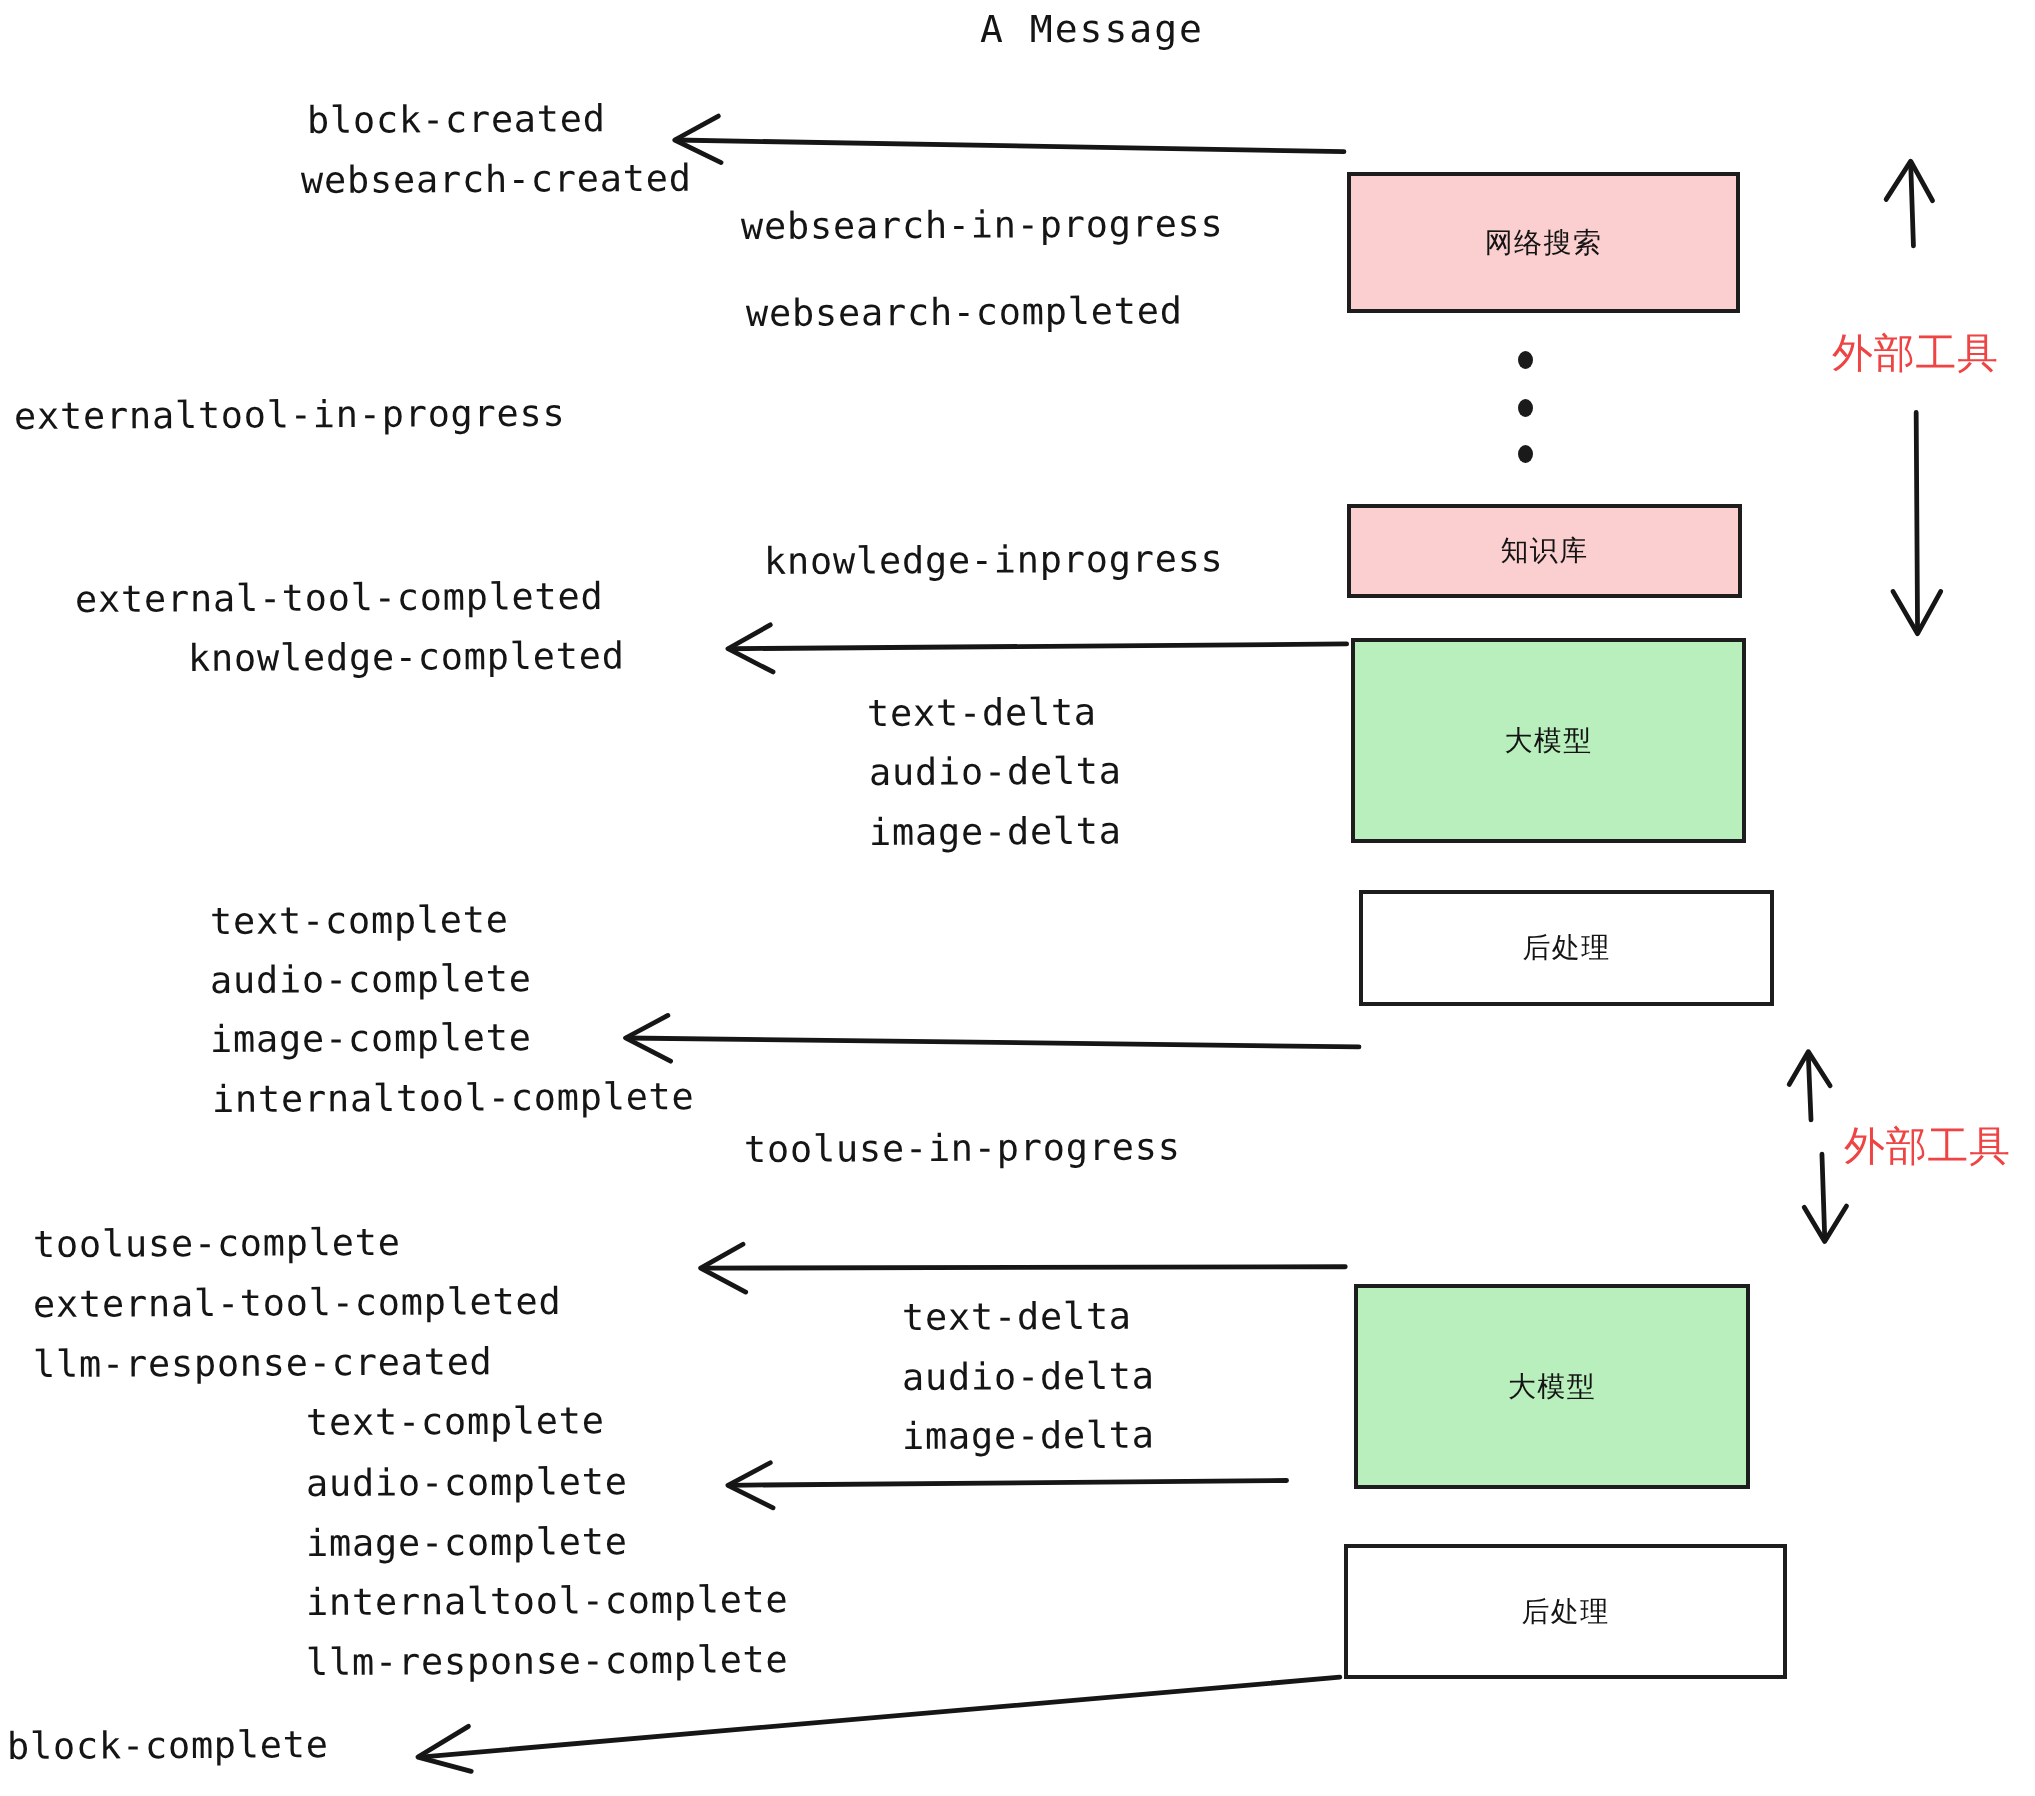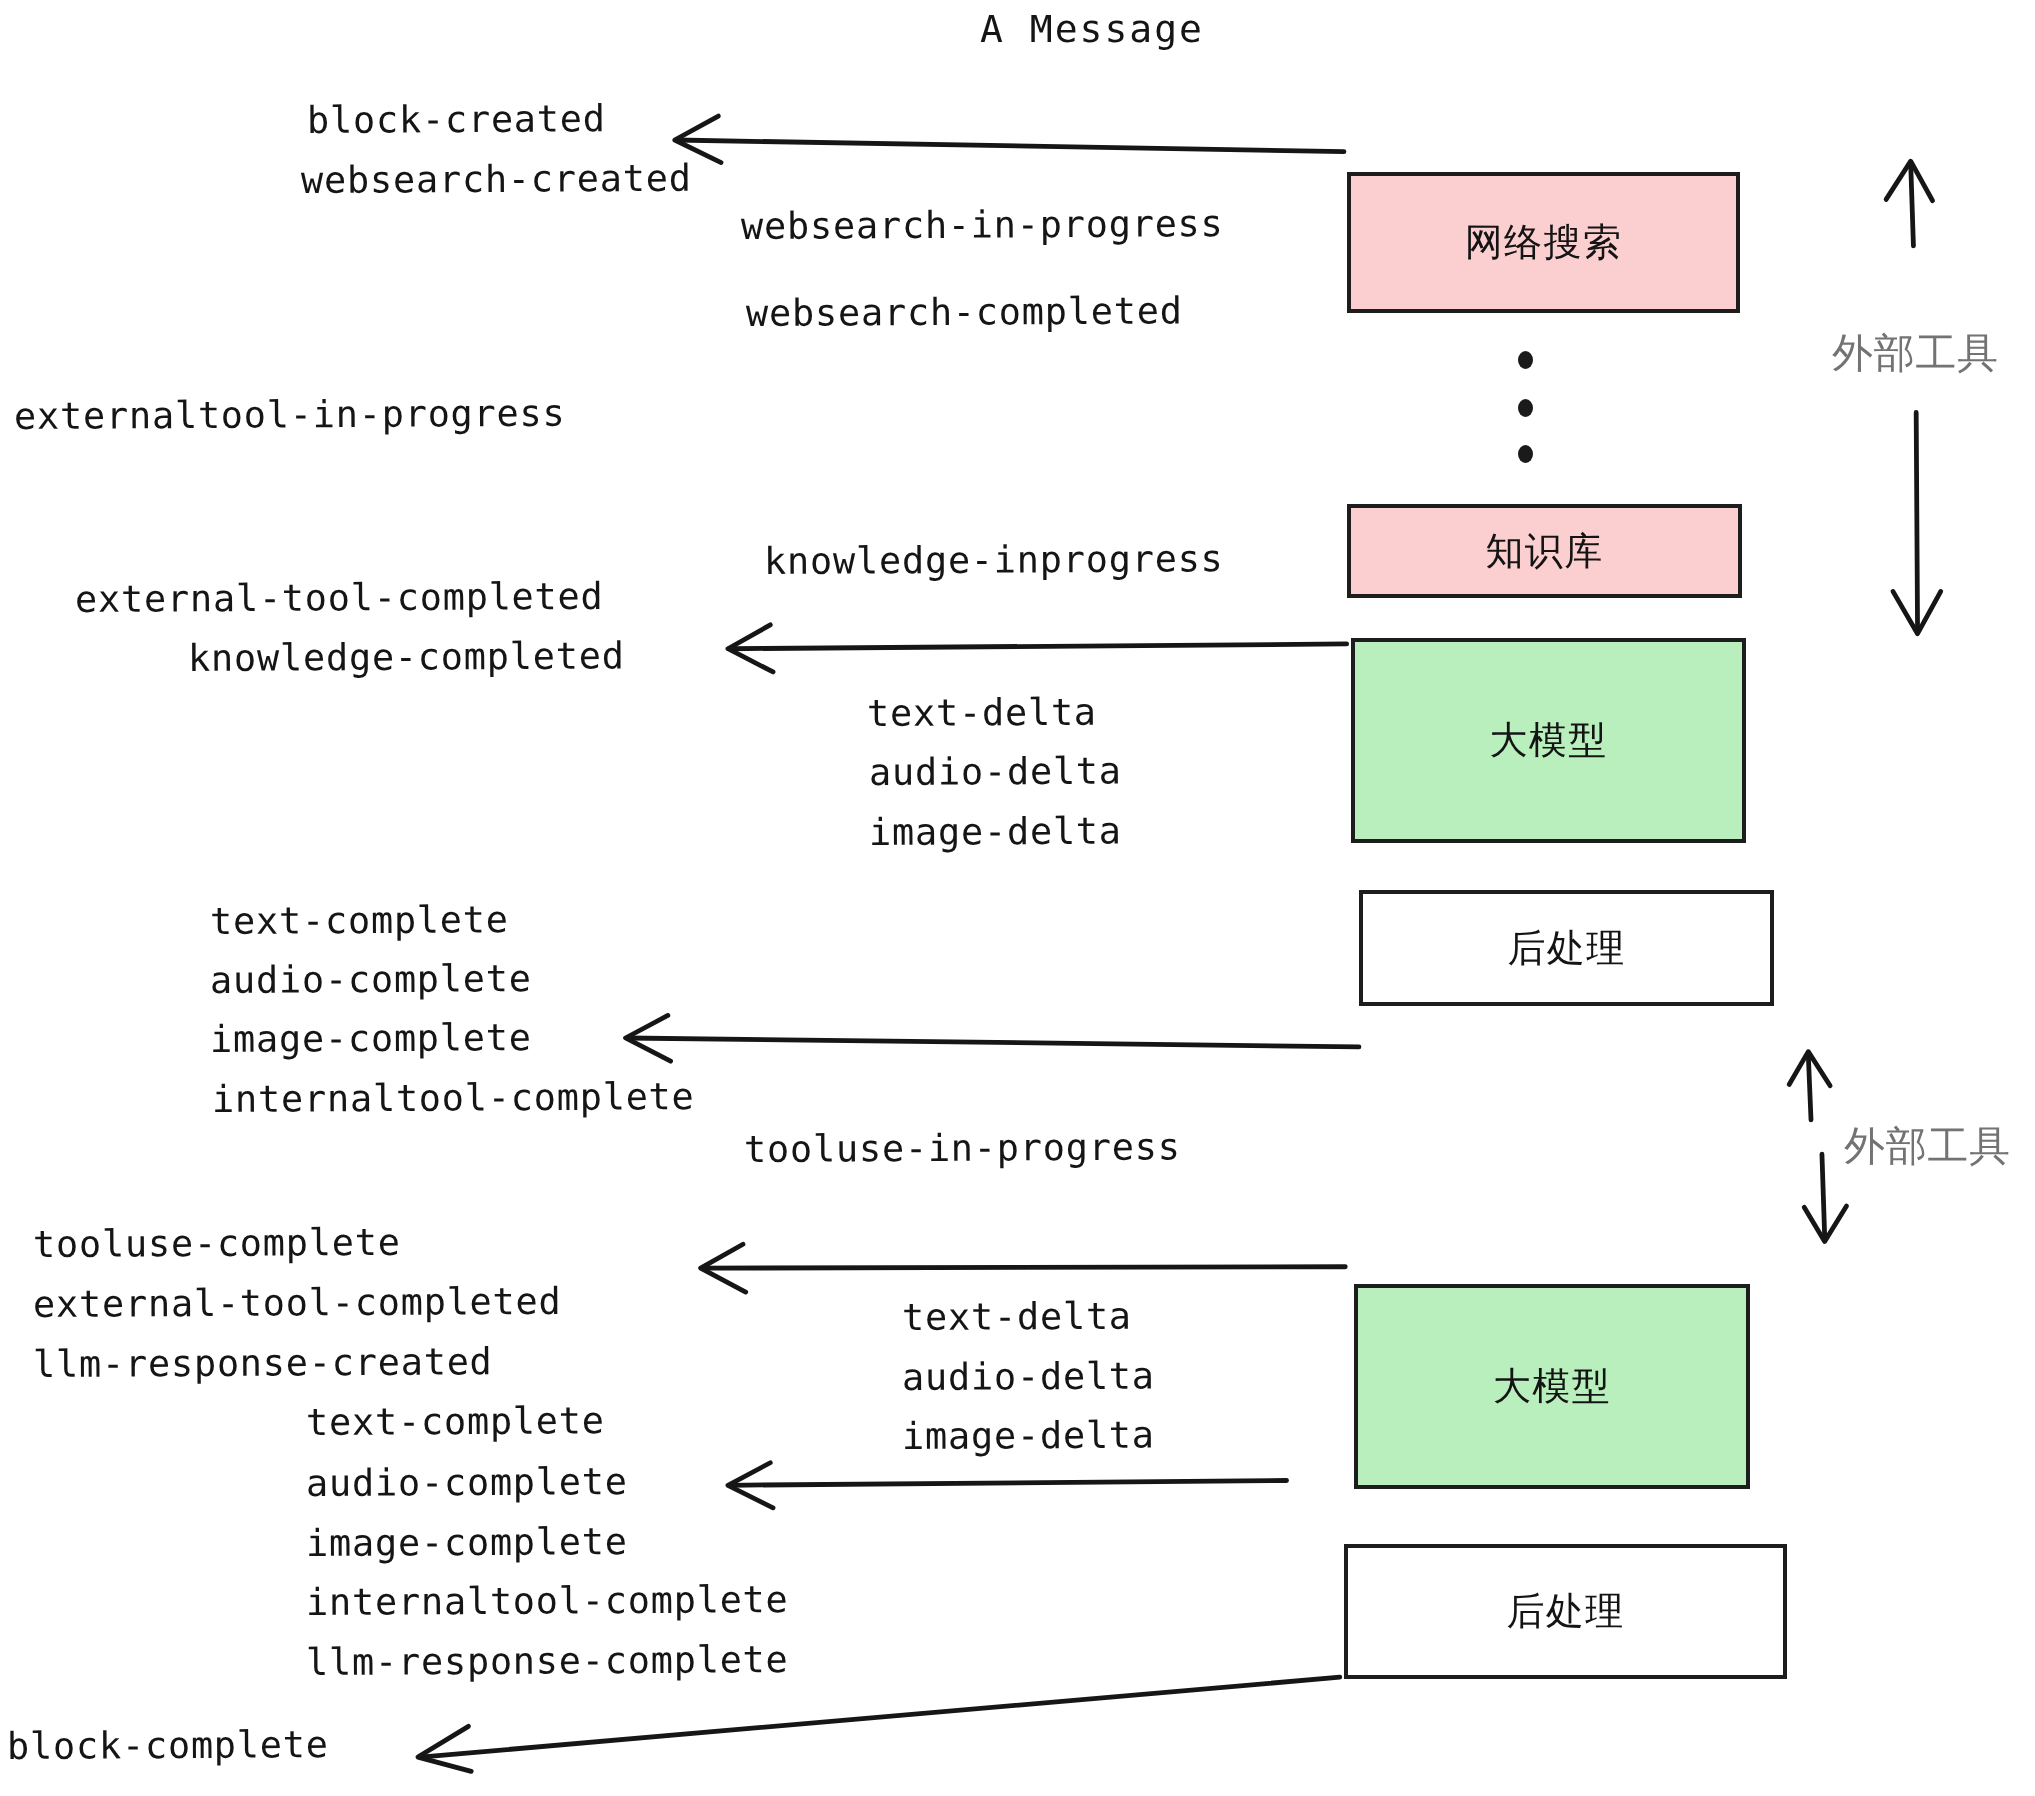--- a/index.html
+++ b/index.html
@@ -31,34 +31,34 @@
   .box{
     position:absolute;
     border:4.8px solid #1d1d1d;
     box-sizing:border-box;
     display:flex;
     align-items:center;
     justify-content:center;
   }
   .box span{
     font-family:Liberation Serif, serif;
-    font-size:38px;
+    font-size:28px;
     color:#141414;
     letter-spacing:1.4px;
   }
   .box.mcp span{
     font-family:"DejaVu Sans Mono","Liberation Mono",monospace;
     font-size:37px;
     letter-spacing:0.7px;
   }
   .cn{
     position:absolute;
     font-family:"DejaVu Sans","Liberation Sans",sans-serif;
     font-size:41px;
-    color:#737373;
+    color:#ef4444;
     white-space:nowrap;
     letter-spacing:0.7px;
   }
   .dot{
     position:absolute;
     width:15px;height:18px;
     background:#1a1a1a;
     border-radius:50%;
   }
   svg.overlay{

